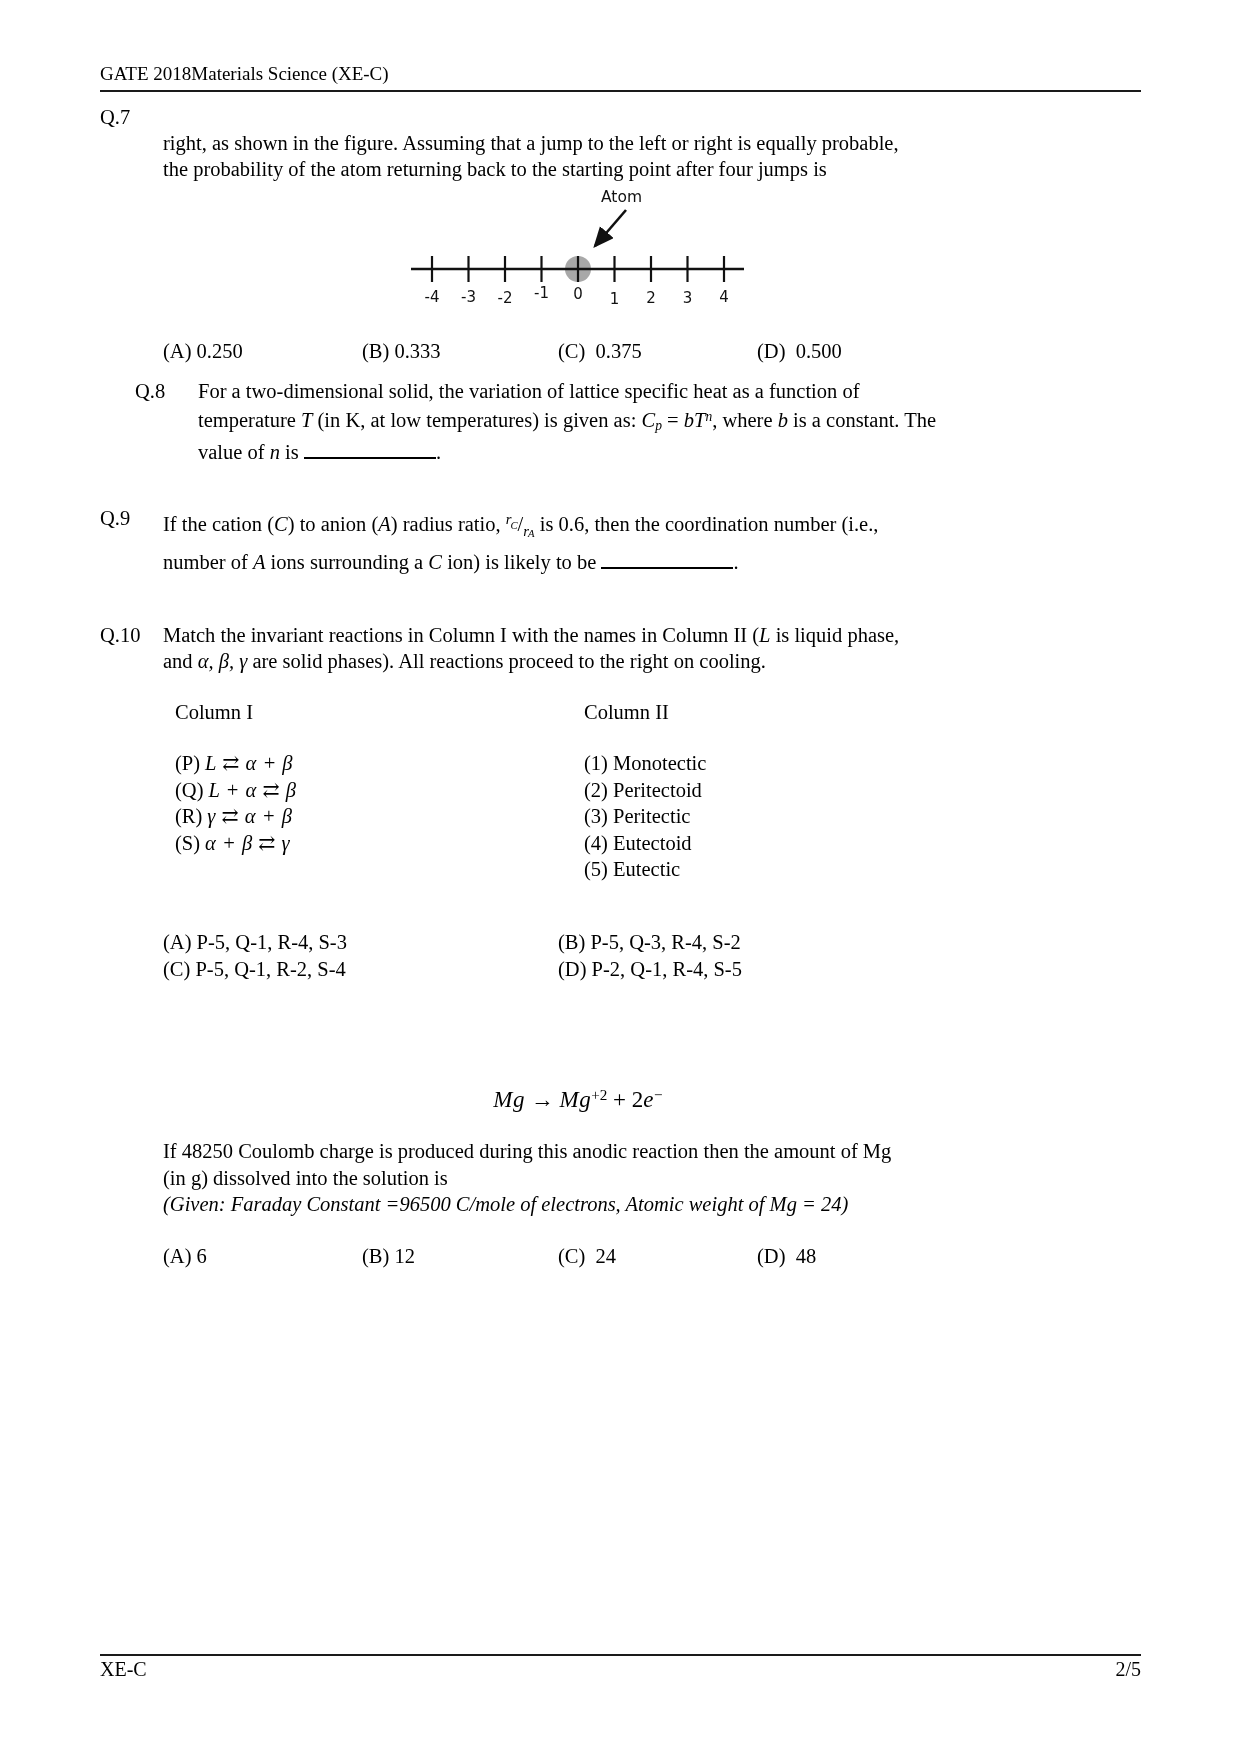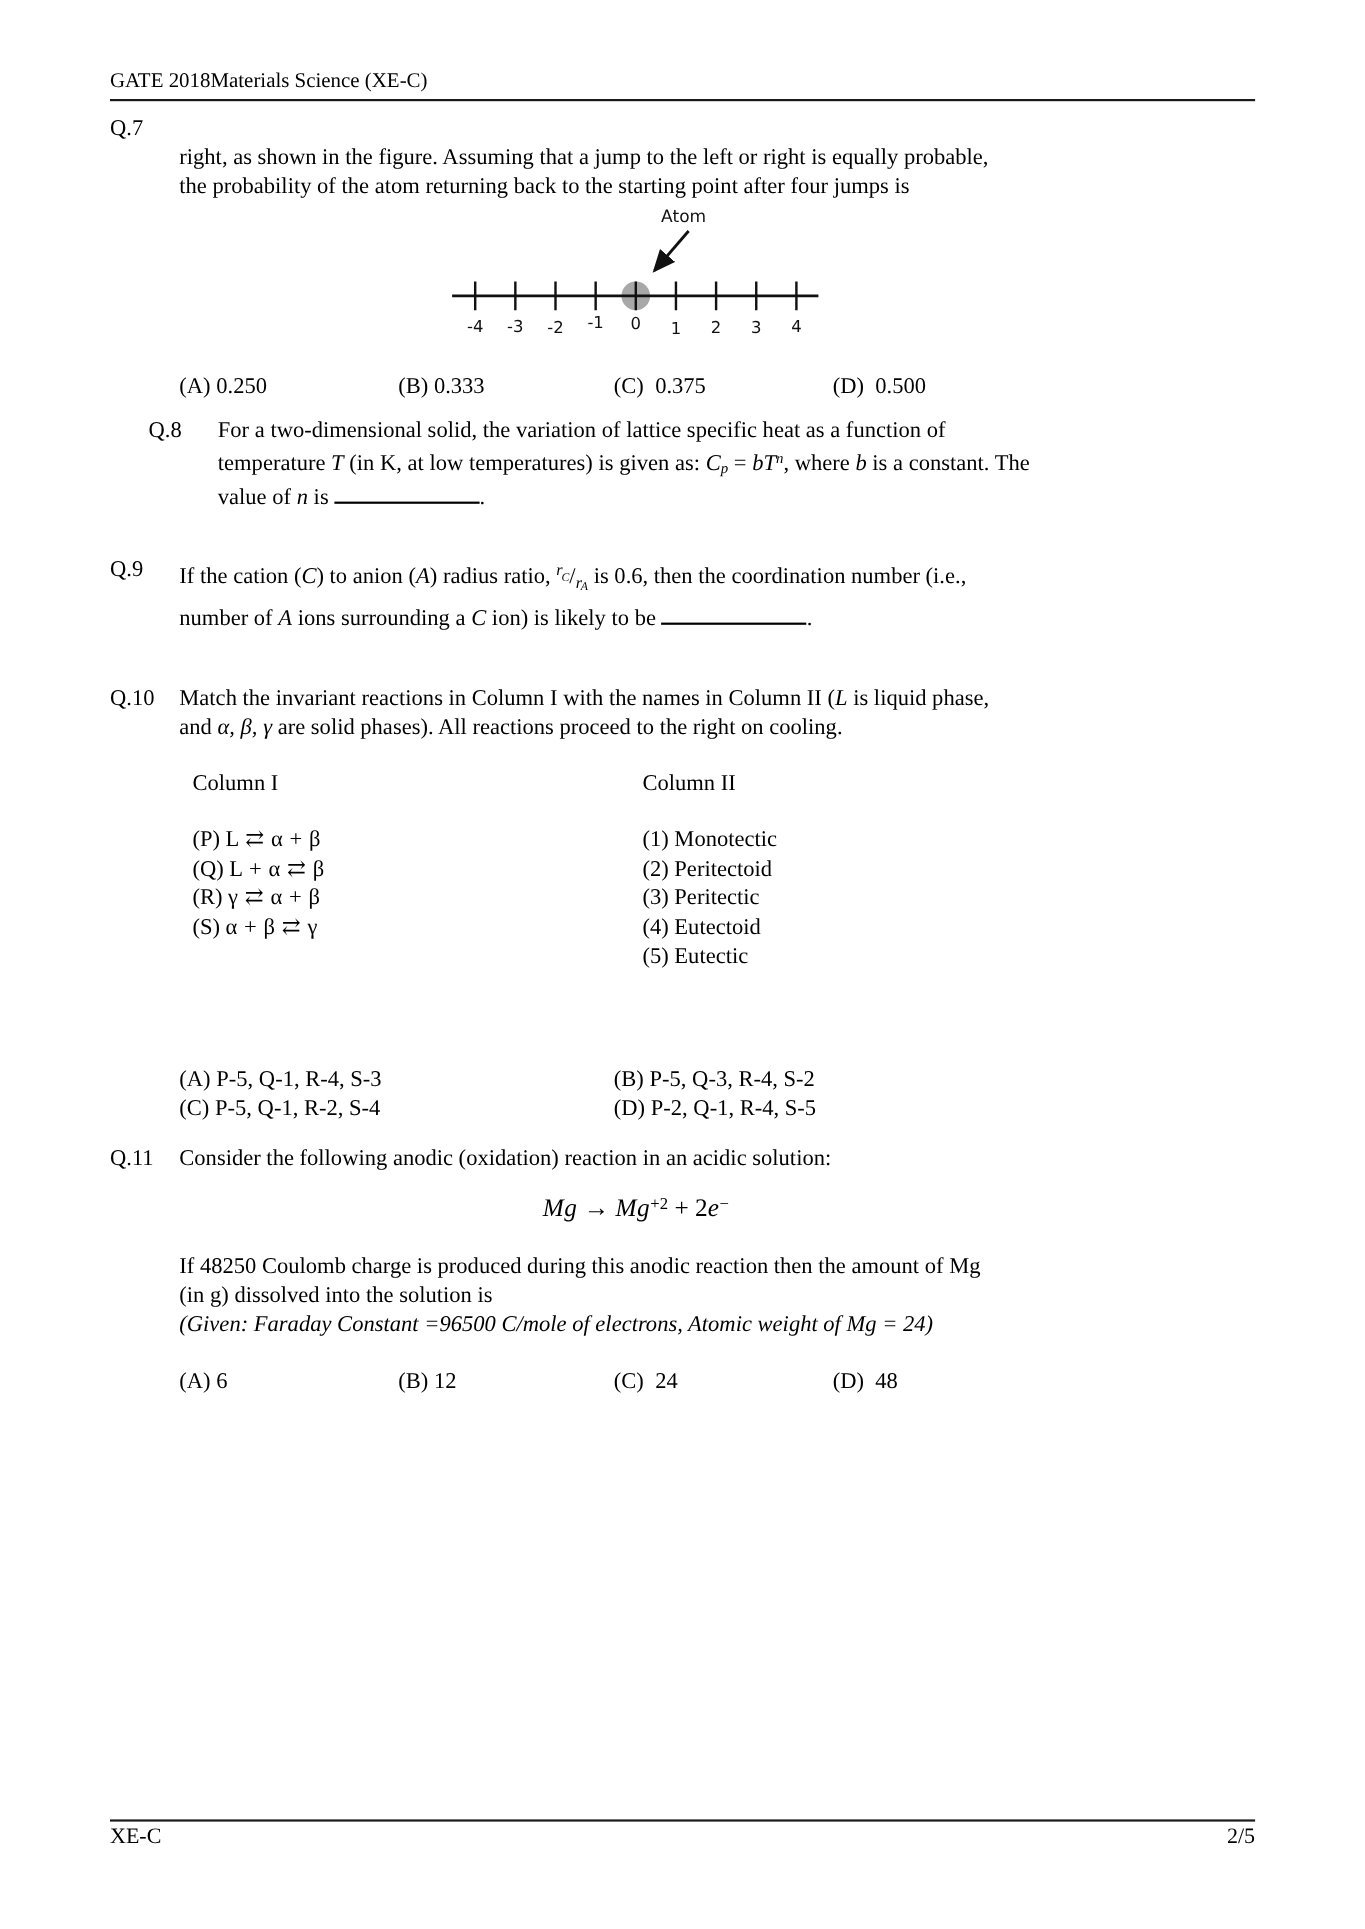--- a/index.html
+++ b/index.html
@@ -14,21 +14,21 @@
   .footer {display:flex; justify-content:space-between; font-size:20px; line-height:20px;}
   .qrow {display:flex; align-items:flex-start;}
   .qnum {width:63px; flex:none;}
   .qtext {width:1000px;}
   .optrow {height:28px;}
   .opt {position:absolute; white-space:nowrap;}
   .colhead {white-space:nowrap;}
   .list {line-height:26.5px;}
   .reaction {white-space:nowrap;}
   .rtag {margin-right:5px;}
-  .formula {font-family:"Liberation Serif","DejaVu Serif","DejaVu Sans",serif; letter-spacing:0.5px;}
+  .formula {font-style:italic; font-family:"Liberation Serif","DejaVu Serif","DejaVu Sans",serif; letter-spacing:0.5px;}
   .equation {text-align:center; font-size:23px; line-height:30px; font-family:"Liberation Serif","DejaVu Serif","DejaVu Sans",serif;}
   .equation .i {letter-spacing:0.5px;}
   .i  {font-style:italic;}
   .ig {font-style:italic;}
   .isub {font-style:italic; font-size:66%; vertical-align:-0.2em;}
   .isup {font-style:italic; font-size:66%; vertical-align:0.45em;}
   .sup  {font-size:66%; vertical-align:0.45em;}
   .fu  {font-style:italic; font-size:72%; vertical-align:0.5em;}
   .fus {font-style:italic; font-size:52%; vertical-align:0.24em; margin-left:-1px;}
   .fl  {font-style:italic; font-size:72%; vertical-align:-0.3em;}
@@ -121,31 +121,27 @@
   </div>
 
   <div class="abs list" style="left:584px; top:750px;">
     <div>(1) Monotectic</div>
     <div>(2) Peritectoid</div>
     <div>(3) Peritectic</div>
     <div>(4) Eutectoid</div>
     <div>(5) Eutectic</div>
   </div>
 
-  <div class="abs" style="left:163px; top:929px; width:1000px; height:56px;margin-top:39px;">
+  <div class="abs" style="left:163px; top:929px; width:1000px; height:56px;">
     <span class="opt" style="left:0px;   top:0px;"><span>(A)</span>&nbsp;<span>P-5, Q-1, R-4, S-3</span></span>
     <span class="opt" style="left:395px; top:0px;"><span>(B)</span>&nbsp;<span>P-5, Q-3, R-4, S-2</span></span>
     <span class="opt" style="left:0px;   top:27px;"><span>(C)</span>&nbsp;<span>P-5, Q-1, R-2, S-4</span></span>
     <span class="opt" style="left:395px; top:27px;"><span>(D)</span>&nbsp;<span>P-2, Q-1, R-4, S-5</span></span>
   </div>
 
-  <div class="abs qrow" style="left:100px; top:1040px;">
-    <div class="qnum">Q.11</div>
-    <div class="qtext">Consider the following anodic (oxidation) reaction in an acidic solution:</div>
-  </div>
 
   <div class="abs equation" style="left:163px; top:1080px; width:830px;"><span class="i">Mg</span><span> → </span><span class="i">Mg</span><span class="sup">+2</span><span> + 2</span><span class="i">e</span><span class="sup">−</span></div>
 
   <div class="abs qtext" style="left:163px; top:1138px; line-height:26.5px;"><span>If 48250 Coulomb charge is produced during this anodic reaction then the amount of Mg</span><br><span>(in g) dissolved into the solution is</span><br><span class="ig">(Given: Faraday Constant =96500 C/mole of electrons, Atomic weight of Mg = 24)</span></div>
 
   <div class="abs optrow" style="left:163px; top:1243px; width:1000px;">
     <span class="opt" style="left:0px"><span>(A)</span>&nbsp;<span>6</span></span>
     <span class="opt" style="left:199px"><span>(B)</span>&nbsp;<span>12</span></span>
     <span class="opt" style="left:395px"><span>(C)</span>&nbsp;&nbsp;<span>24</span></span>
     <span class="opt" style="left:594px"><span>(D)</span>&nbsp;&nbsp;<span>48</span></span>

